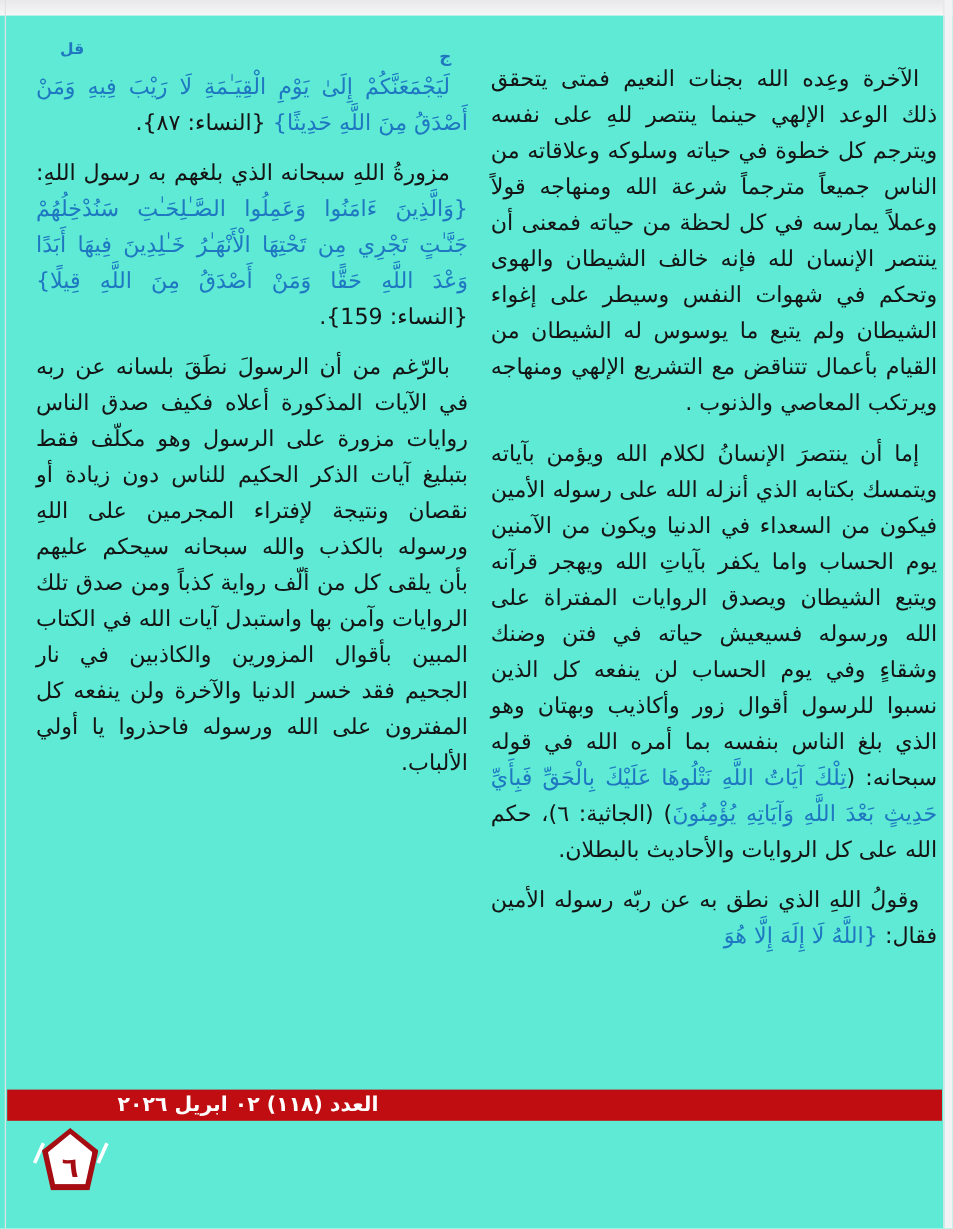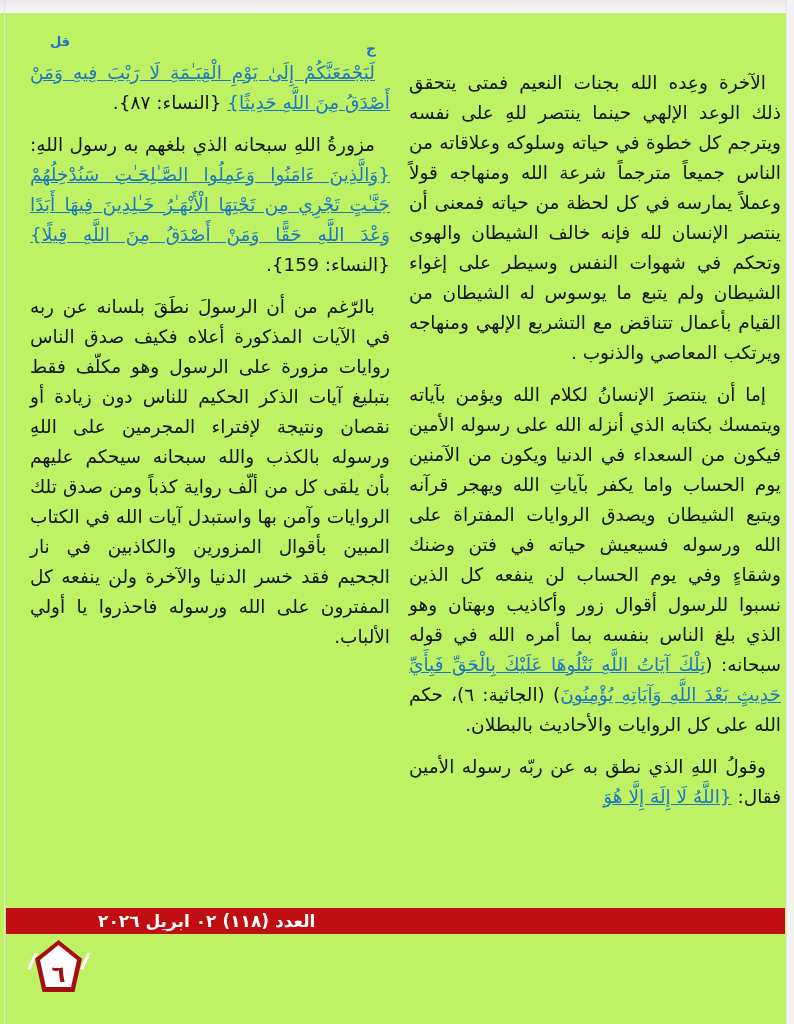--- a/index.html
+++ b/index.html
@@ -1,38 +1,38 @@
 <!DOCTYPE html>
 <html lang="ar"><head>
 <meta charset="utf-8">
 <style>
   html,body{margin:0;padding:0;background:#ffffff;}
   .page{
     position:relative;width:794px;height:1024px;overflow:hidden;
-    background:#bef264;
+    background:#5eead4;
     font-family:"DejaVu Sans",sans-serif;
     --blue:#1f77c1; --red:#cc2127; --bar-red:#c00d12; --badge-red:#a50d13;
   }
   .scan-top{position:absolute;top:0;left:0;right:0;height:13px;
     background:linear-gradient(#e8e8ea,#f7f7f8);}
   .scan-left{position:absolute;top:0;left:4px;width:1px;height:100%;background:#e2e2e4;}
   .scan-right{position:absolute;top:0;right:0;width:7px;height:100%;background:#f3f3f5;}
   .scan-right-line{position:absolute;top:0;right:7px;width:1px;height:100%;background:#e6e6e8;}
 
   .top-mark{position:absolute;color:var(--blue);font-size:13px;font-weight:bold;}
   .mark-left{left:50px;top:34px;}
   .mark-right{left:366px;top:40px;font-size:14px;}
 
   .col{position:absolute;direction:rtl;text-align:justify;
     font-size:18.5px;line-height:30px;color:#141414;}
-  .col-right{top:68px;right:13px;width:372px;}
+  .col-right{top:52px;right:13px;width:372px;}
   .col-left{top:58px;left:30px;width:360px;}
   .col p{margin:0 0 12px 0;text-indent:15px;}
   .seg-blk{color:#141414;}
-  .seg-blu{color:var(--blue);text-decoration:underline;}
+  .seg-blu{color:var(--blue);}
 
   .summary-heading{direction:rtl;display:block;padding-right:88px;
     color:var(--red);font-weight:bold;font-size:19.5px;line-height:30px;
     margin:4px 0 10px 0;white-space:nowrap;}
   .bullet-square{display:inline-block;width:9px;height:9px;background:var(--red);
     margin-left:17px;vertical-align:2px;}
 
   .closing-line{text-align:center !important;text-indent:0 !important;
     padding-left:30px;margin-top:6px !important;}
 

